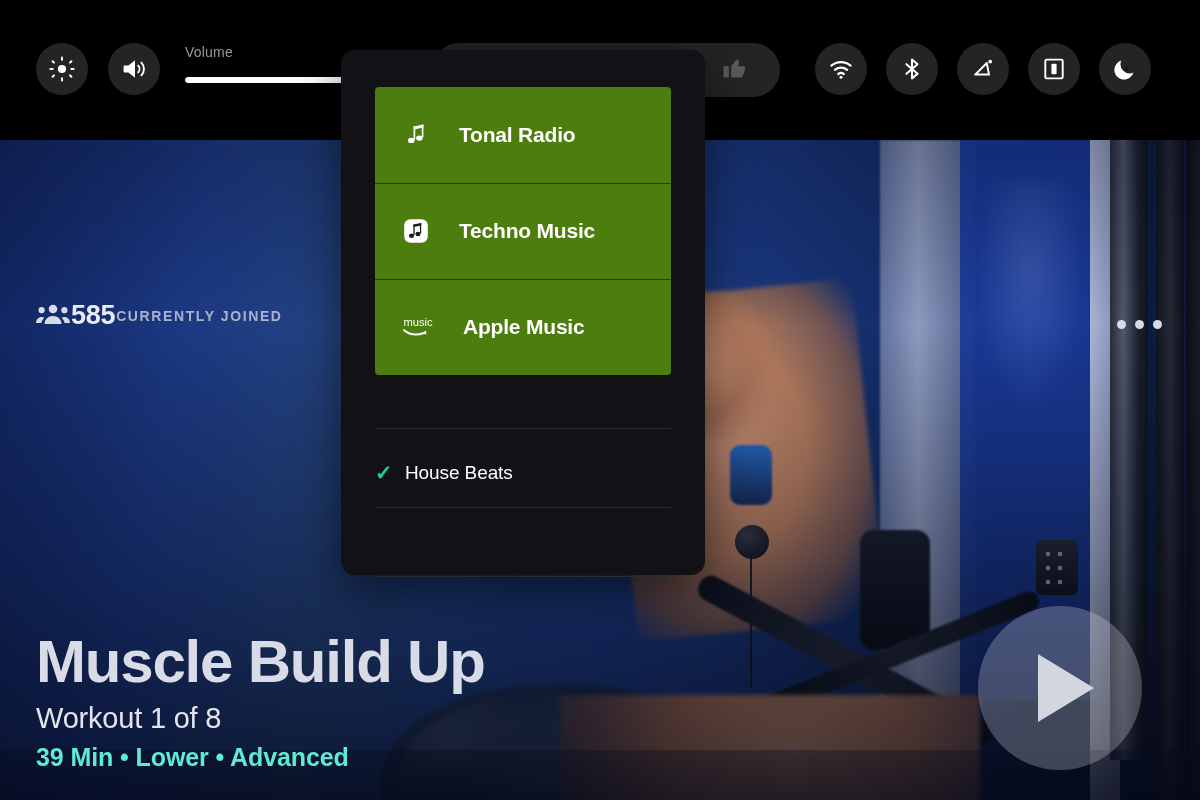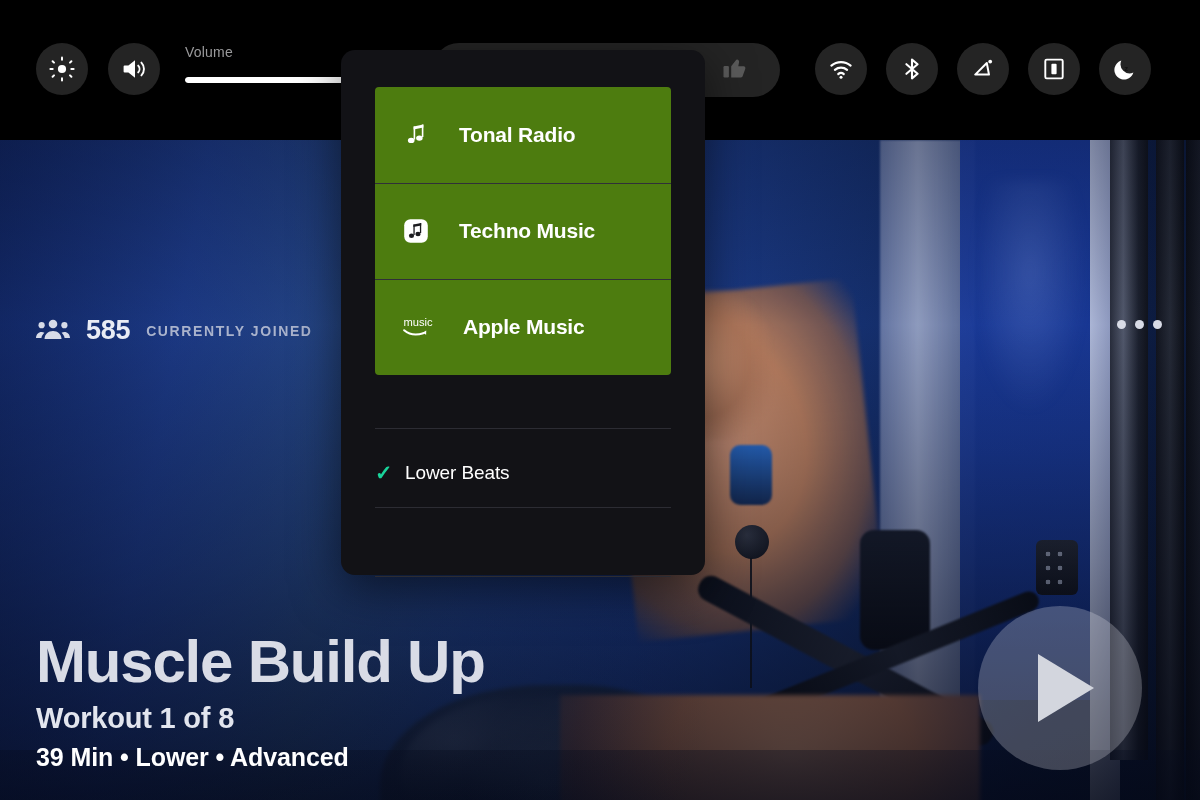--- a/index.html
+++ b/index.html
@@ -169,21 +169,21 @@
     position:absolute; inset:0;
     background:linear-gradient(180deg, rgba(3,6,18,.30) 0%, rgba(3,6,18,.05) 28%, rgba(3,6,18,.35) 64%, rgba(3,6,18,.72) 100%);
   }
   .hero-scrim-left {
     position:absolute; inset:0;
     background:linear-gradient(90deg, rgba(5,10,30,.45) 0%, rgba(5,10,30,.12) 38%, rgba(5,10,30,0) 60%);
   }
 
   
   .joined {
-    position:absolute; left:36px; top:175px; display:flex; align-items:center; gap:16px; z-index:6;
+    position:absolute; left:36px; top:160px; display:flex; align-items:center; gap:1px; z-index:6;
   }
   .joined-count {
     font-size:27px; font-weight:700; color:#e9ecf5; letter-spacing:-.3px;
   }
   .joined-label {
     font-size:14px; font-weight:700; color:#aab3cc; letter-spacing:1.6px;
   }
 
   .more-dots {
     position:absolute; right:34px; top:172px; display:flex; gap:9px; align-items:center; z-index:6;
@@ -191,24 +191,24 @@
   }
   .more-dots i { width:9px; height:9px; border-radius:50%; background:#d8dbe6; display:block; }
 
   
   .info { position:absolute; left:36px; bottom:28px; z-index:6; }
   .w-title {
     font-size:60px; font-weight:700; color:#d9dce6; letter-spacing:-1.2px; line-height:1.02;
     margin-bottom:10px;
   }
   .w-sub {
-    font-size:29px; font-weight:700; color:#e2e5ee; letter-spacing:-.2px; margin-bottom:8px;
+    font-size:29px; font-weight:400; color:#e2e5ee; letter-spacing:-.2px; margin-bottom:8px;
   }
   .w-meta {
-    font-size:25px; font-weight:700; color:#ffffff; letter-spacing:-.1px;
+    font-size:25px; font-weight:700; color:#5eead4; letter-spacing:-.1px;
   }
 
   .play-btn {
     position:absolute; right:58px; bottom:30px; width:164px; height:164px; border-radius:50%;
     background:rgba(230,232,240,.26);
     display:flex; align-items:center; justify-content:center; z-index:6;
   }
   .play-tri {
     width:0; height:0; margin-left:12px;
     border-top:34px solid transparent; border-bottom:34px solid transparent;
@@ -444,21 +444,21 @@
         </span>
         <span class="dd-item-label">Apple Music</span>
       </div>
 
     </div>
 
     <div class="dd-sep" style="top:378px;"></div>
 
     <div class="dd-playlist" style="top:388px;">
       <span class="dd-pl-check">✓</span>
-      <span class="dd-pl-label">Lower Beats</span>
+      <span class="dd-pl-label">House Beats</span>
     </div>
 
     <div class="dd-sep" style="top:457px;"></div>
 
 
     <div class="dd-sep" style="top:526px;"></div>
 
   </div>
 
 </div>

